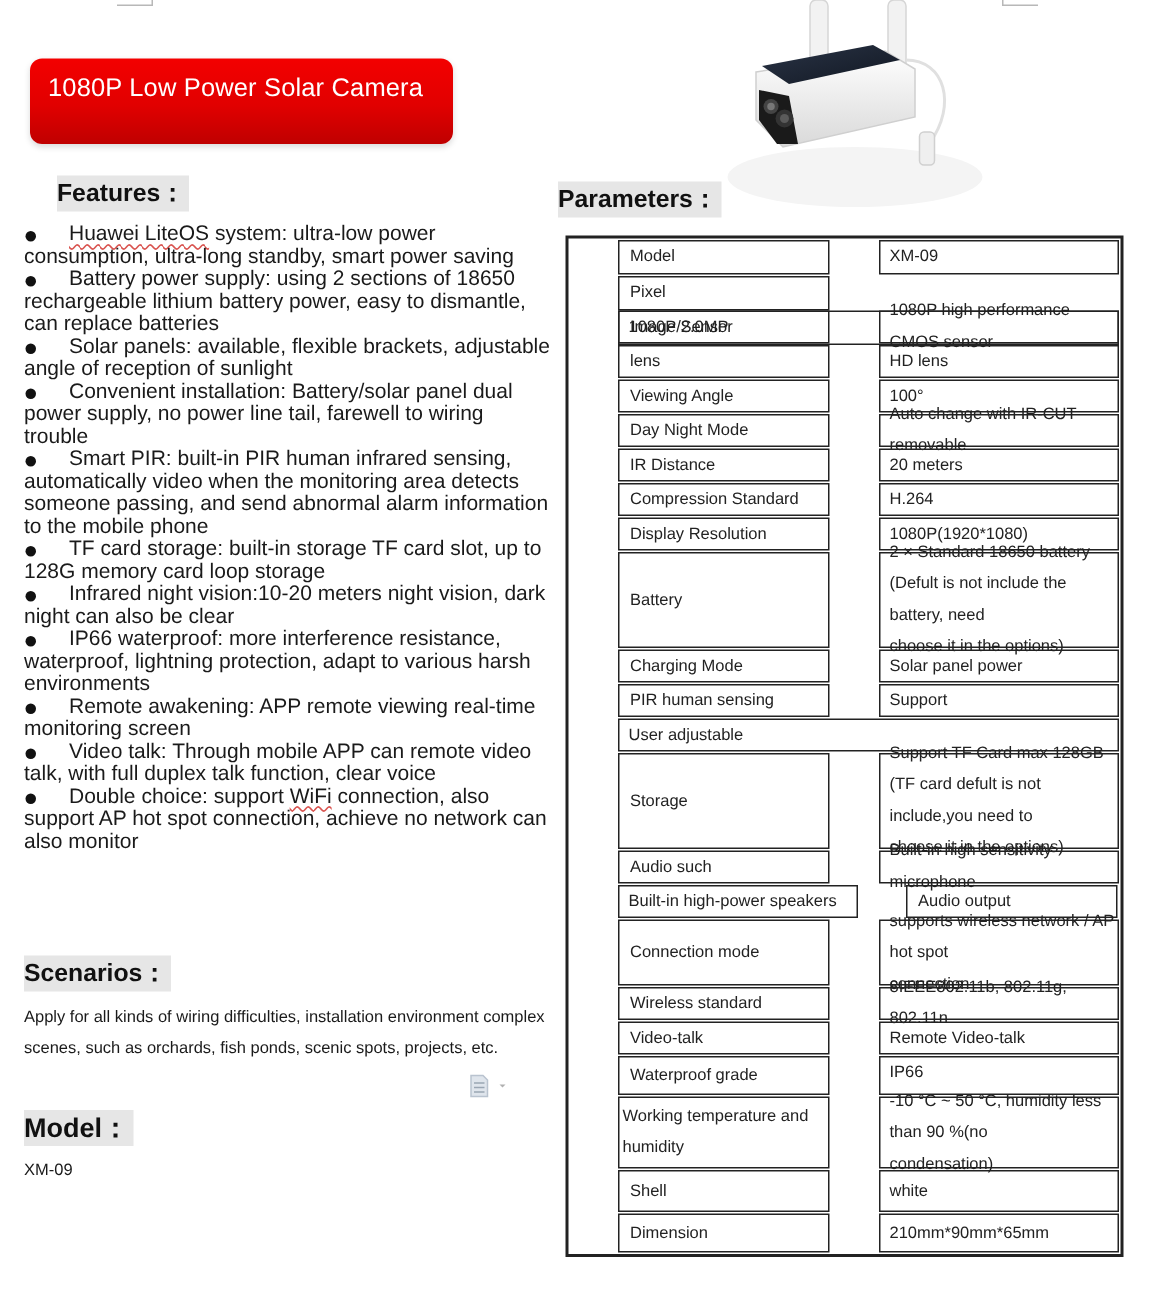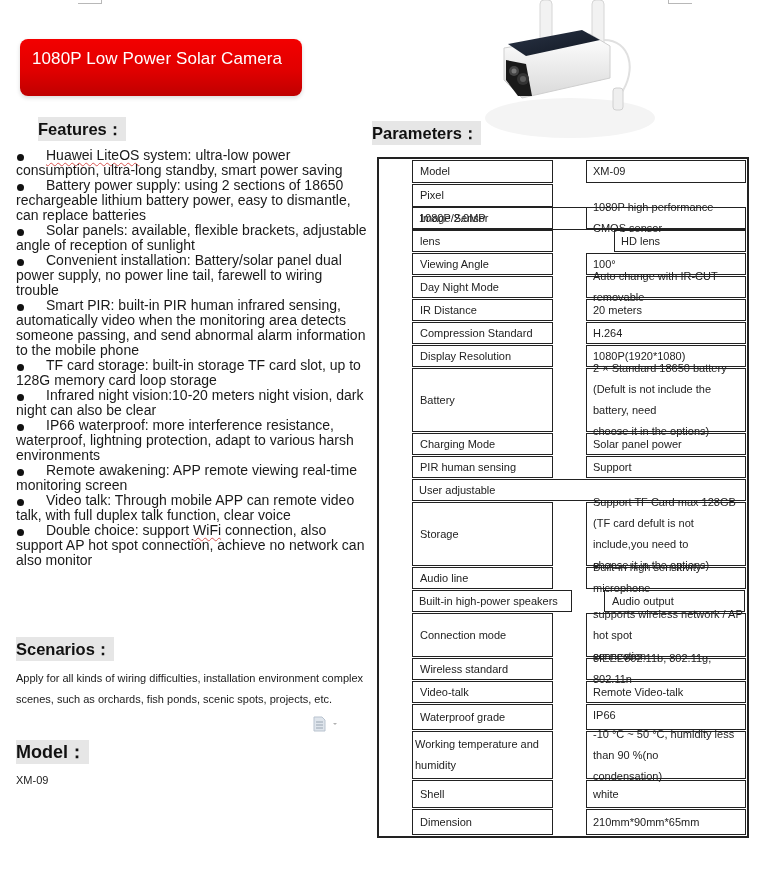--- a/index.html
+++ b/index.html
@@ -148,21 +148,21 @@
     <div class="param-cell val">XM-09</div>
   </div>
   <div class="param-row" style="height:22px;flex-direction:column;">
     <div class="param-cell key">Pixel</div>
     <div class="param-cell val">1080P/2.0MP</div>
   </div>
   <div class="param-row" style="height:22px;">
     <div class="param-cell key">Image Sensor</div>
     <div class="param-cell val">1080P high performance CMOS sensor</div>
   </div>
-  <div class="param-row" style="height:22px;gap:28px;">
+  <div class="param-row" style="height:22px;">
     <div class="param-cell key">lens</div>
     <div class="param-cell val">HD lens</div>
   </div>
   <div class="param-row" style="height:22px;">
     <div class="param-cell key">Viewing Angle</div>
     <div class="param-cell val">100°</div>
   </div>
   <div class="param-row" style="height:22px;">
     <div class="param-cell key">Day Night Mode</div>
     <div class="param-cell val">Auto change with IR-CUT removable</div>
@@ -204,21 +204,21 @@
     <div class="param-cell key">Storage</div>
     <div class="param-cell val">
       <div>
         <span class="lines">Support TF Card max 128GB</span>
         <span class="lines">(TF card defult is not include,you need to</span>
         <span class="lines">choose it in the options)</span>
       </div>
     </div>
   </div>
   <div class="param-row" style="height:22px;">
-    <div class="param-cell key">Audio line</div>
+    <div class="param-cell key">Audio such</div>
     <div class="param-cell val">Built-in high sensitivity microphone</div>
   </div>
   <div class="param-row" style="height:22px;">
     <div class="param-cell val">Built-in high-power speakers</div>
     <div class="param-cell key">Audio output</div>
   </div>
   <div class="param-row" style="height:44px;">
     <div class="param-cell key">Connection mode</div>
     <div class="param-cell val">
       <div>

